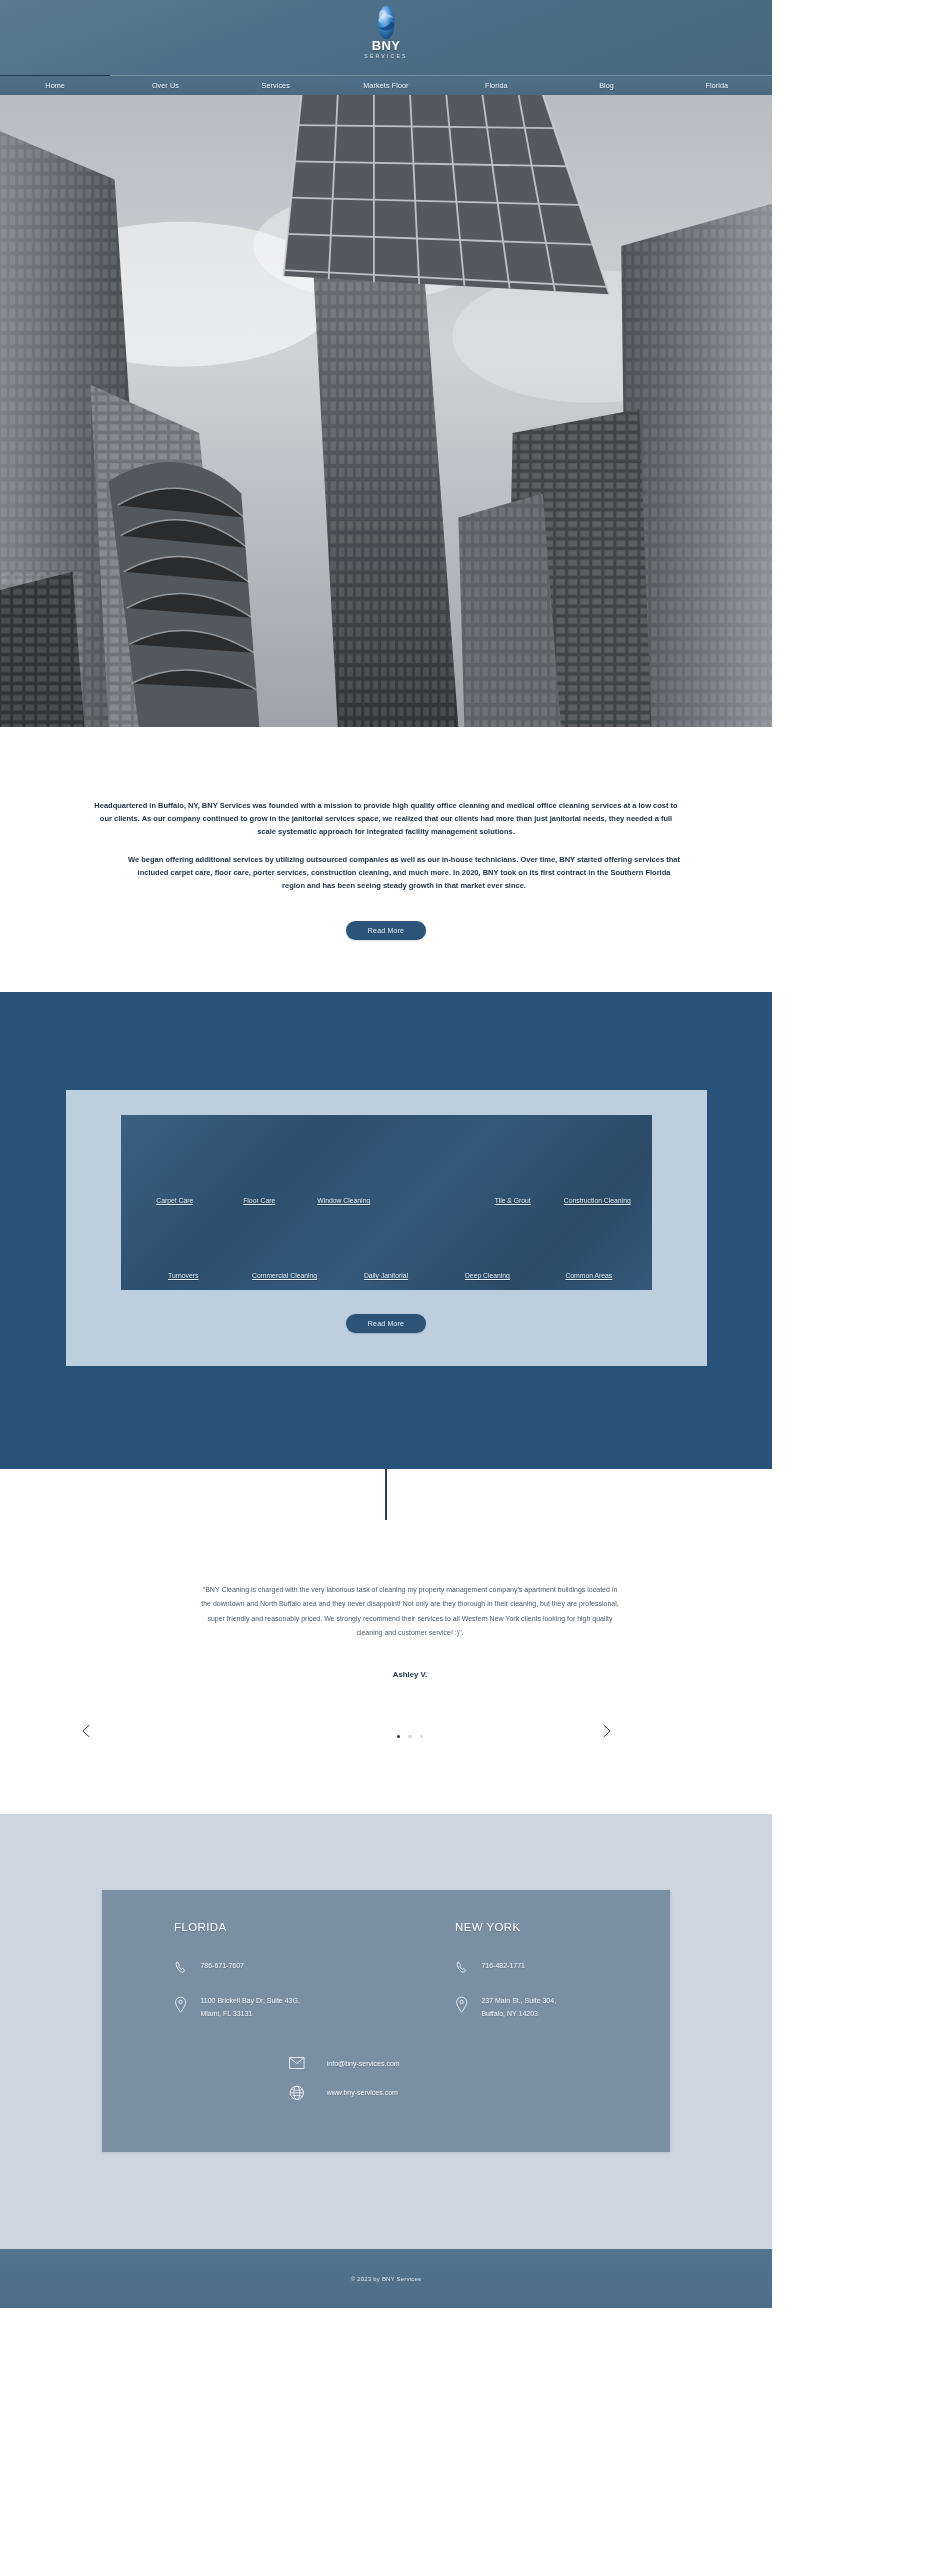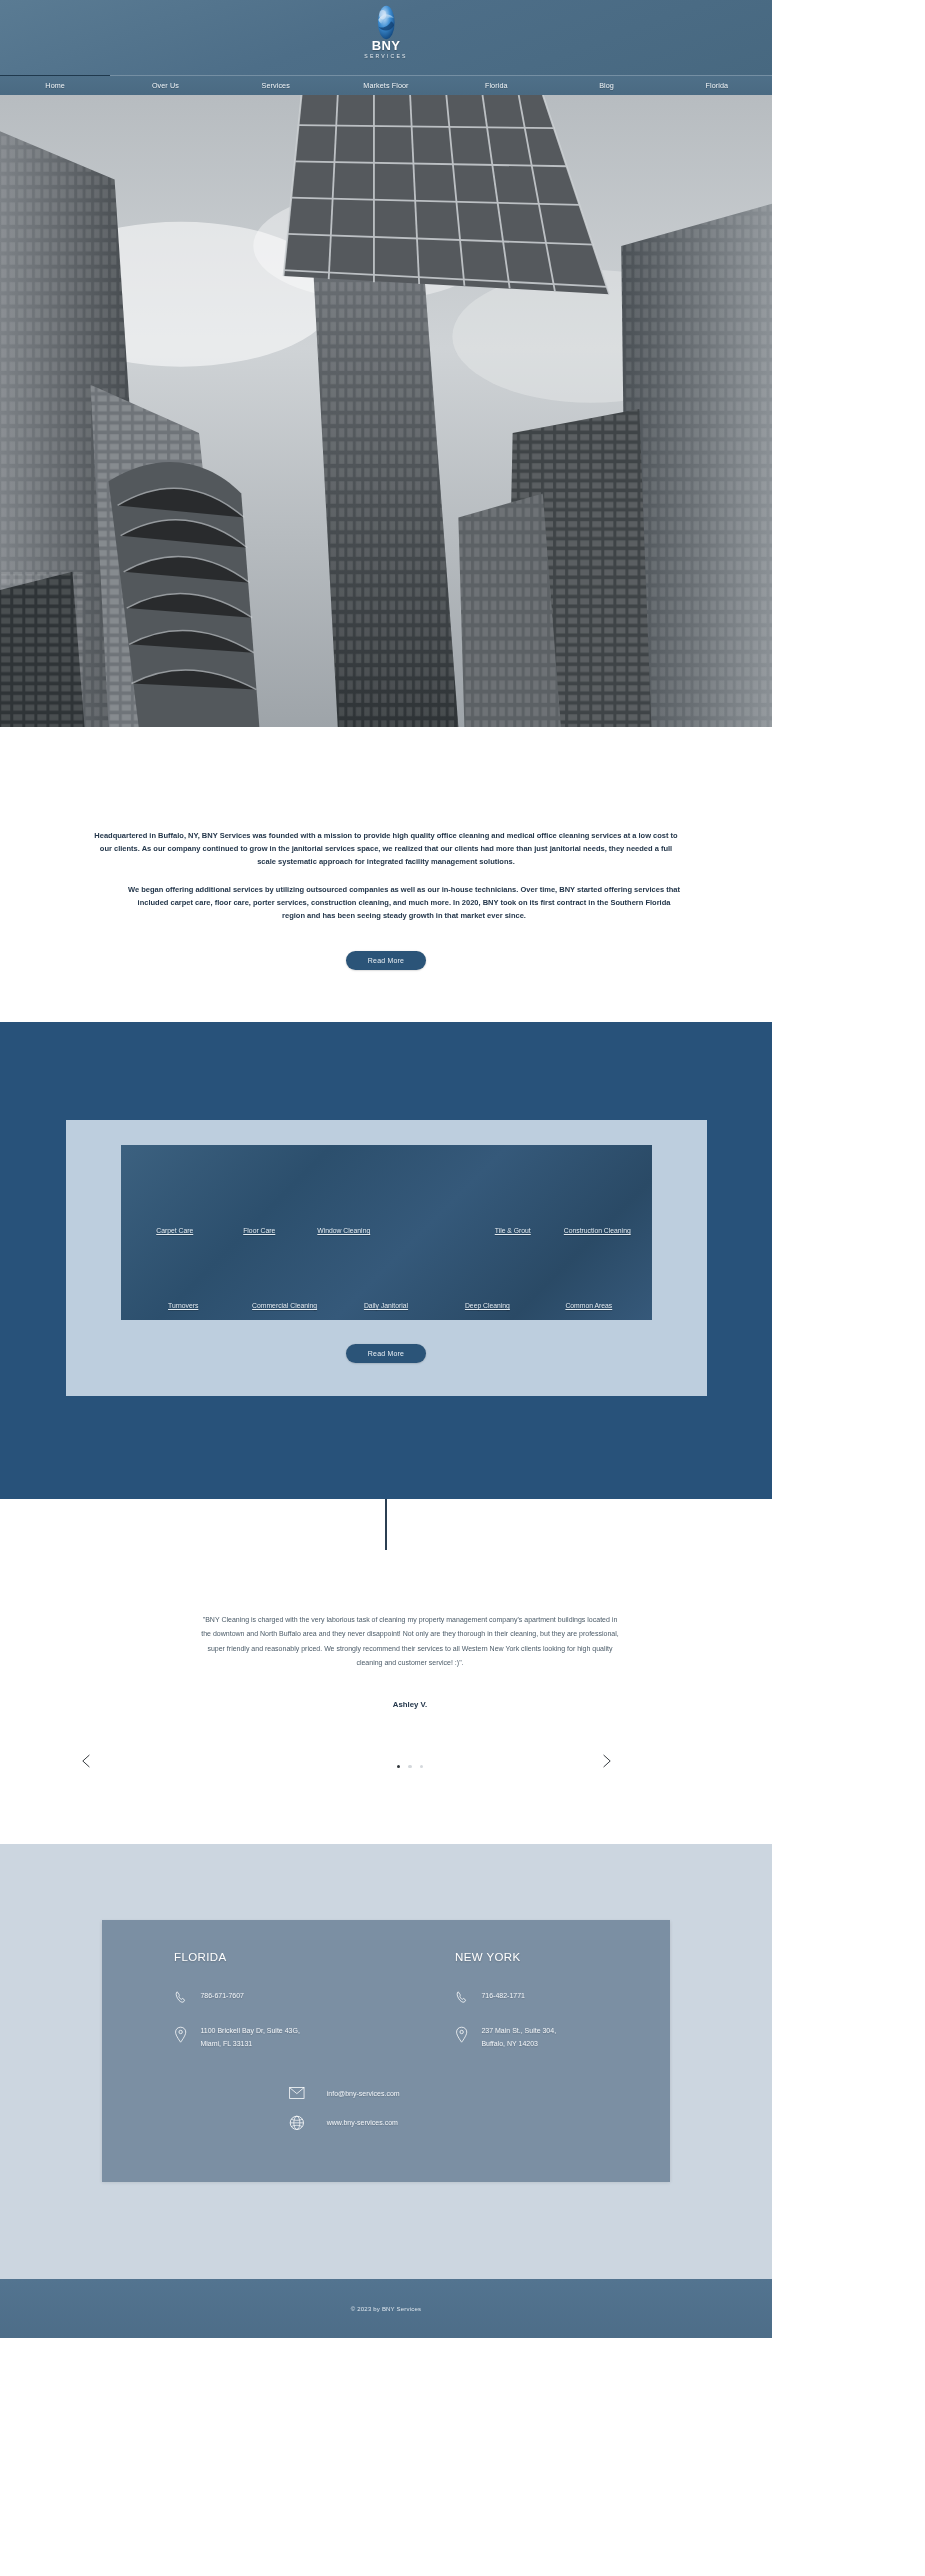--- a/index.html
+++ b/index.html
@@ -89,21 +89,21 @@
     position: relative;
     overflow: hidden;
     background: #b9bfc4;
   }
   .hero-img { position: absolute; inset: 0; }
 
   
   .about {
     width: 772px;
     background: #ffffff;
-    padding: 103px 0 52px 0;
+    padding: 73px 0 52px 0;
   }
   .about-inner { width: 591px; margin: 0 auto; }
   .about p {
     font-size: 7.5px;
     font-weight: bold;
     line-height: 1.72;
     color: #23364a;
     text-align: center;
   }
   .about p + p { margin-top: 15.7px; margin-left: 36px; }

